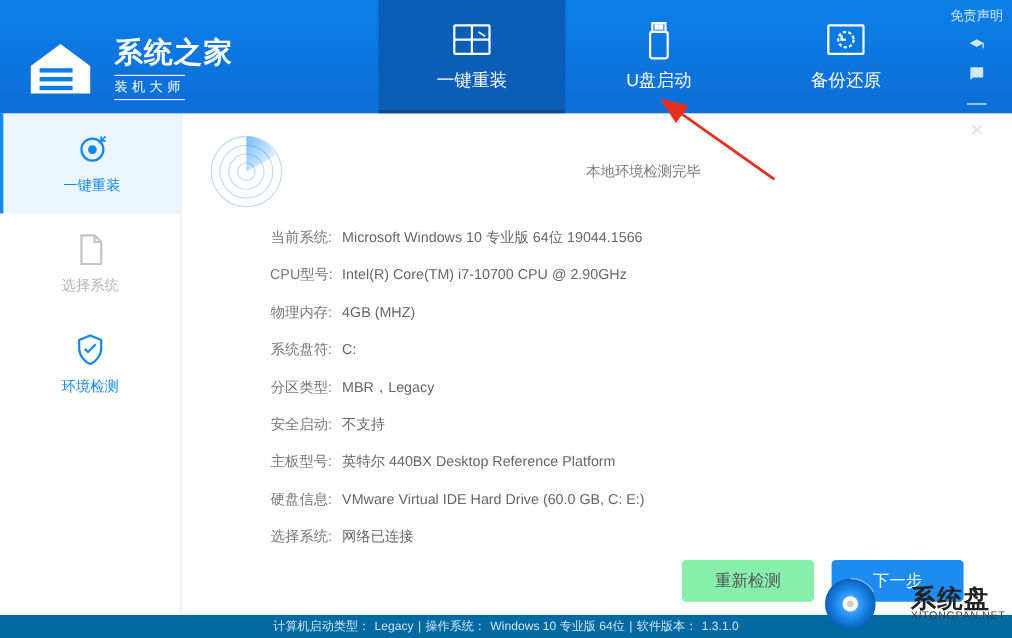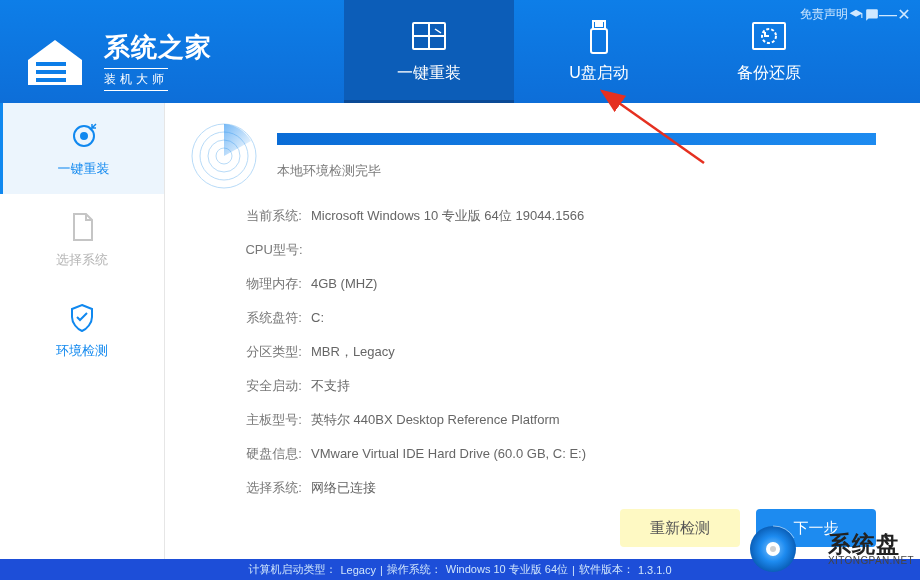--- a/index.html
+++ b/index.html
@@ -1,19 +1,19 @@
 <!DOCTYPE html>
 <html><head>
   <meta charset="utf-8">
   <style>
     * { margin: 0; padding: 0; box-sizing: border-box; font-family: "Microsoft YaHei", sans-serif; }
     body { width: 920px; height: 580px; background: #fff; overflow: hidden; position: relative; }
     
     .header { height: 103px; background: linear-gradient(180deg, #0d7ee8 0%, #0d6ed8 100%); display: flex; position: relative; }
-    .window-controls { position: absolute; top: 6px; right: 8px; display: flex; align-items: center; color: #cfe8ff; font-size: 12px; }
+    .window-controls { position: absolute; top: 6px; right: 8px; display: flex; align-items: center; gap: 10px; color: #cfe8ff; font-size: 12px; flex-direction: column; }
     .wc-item { cursor: pointer; color: #d0e8ff; }
     .wc-icon { width: 16px; height: 16px; display: inline-flex; align-items: center; justify-content: center; font-size: 13px; }
     
     .logo-area { display: flex; align-items: center; padding: 18px 24px 0 18px; width: 344px; }
     .logo-mark { width: 74px; height: 62px; margin-right: 12px; position: relative; }
     .logo-text { color: #fff; }
     .logo-title { font-size: 26px; font-weight: bold; letter-spacing: 1px; }
     .logo-subtitle { font-size: 12px; letter-spacing: 4px; border-top: 1px solid #fff; border-bottom: 1px solid #fff; padding: 2px 0; margin-top: 3px; display: inline-block; }
     
     .nav-tabs { display: flex; align-items: stretch; height: 100%; margin-top: 0; }
@@ -25,36 +25,36 @@
     .body-area { display: flex; height: 456px; }
     .sidebar { width: 165px; background: #fff; border-right: 1px solid #e6e6e6; display: flex; flex-direction: column; padding-top: 0; }
     .sidebar-item { height: 91px; display: flex; flex-direction: column; align-items: center; justify-content: center; gap: 8px; color: #b5b5b5; cursor: pointer; font-size: 13px; }
     .sidebar-item.active { background: #ecf5fd; color: #1088ef; border-left: 3px solid #1088ef; }
     .sidebar-item.step-current { color: #1088ef; }
     .sidebar-icon { width: 32px; height: 32px; display: flex; align-items: center; justify-content: center; }
     
     .main { flex: 1; padding: 18px 44px 0 24px; position: relative; }
     .scan-row { display: flex; align-items: center; gap: 18px; margin-bottom: 8px; }
     .scan-circle { width: 70px; height: 70px; flex-shrink: 0; }
-    .progress-area { flex: 1; display: flex; flex-direction: column; gap: 17px; justify-content: center; }
+    .progress-area { flex: 1; display: flex; flex-direction: row; gap: 17px; justify-content: center; }
     .progress-bar { height: 12px; background: #e5e5e5; border-radius: 0; overflow: hidden; }
     .progress-fill { height: 100%; background: linear-gradient(90deg, #0a6cd6, #1d8bf0); width: 100%; }
     .progress-label { font-size: 13px; color: #7a7a7a; }
     
     .info-list { margin-top: 8px; margin-left: 48px; }
     .info-row { display: flex; padding: 8px 0; border-bottom: 1px solid transparent; font-size: 13px; height: 34px; align-items: center; }
     .info-label { width: 74px; color: #777; text-align: center; }
     .info-value { color: #666; }
     
     .action-buttons { position: absolute; right: 44px; bottom: 12px; display: flex; gap: 16px; }
     .btn { width: 120px; height: 38px; border: none; border-radius: 4px; font-size: 15px; cursor: pointer; }
-    .btn-secondary { background: #fef9c3; color: #555; }
+    .btn-secondary { background: #86efac; color: #555; }
     .btn-primary { background: #1d8bf0; color: #fff; }
     
-    .footer { height: 21px; background: #1d4ed8; color: #cfe5fb; font-size: 11px; display: flex; align-items: center; justify-content: center; gap: 4px; }
+    .footer { height: 21px; background: #0369a1; color: #cfe5fb; font-size: 11px; display: flex; align-items: center; justify-content: center; gap: 4px; }
     
     .annotation-arrow { position: absolute; top: 85px; left: 594px; pointer-events: none; z-index: 50; }
     
     .watermark { position: absolute; bottom: 6px; right: 6px; display: flex; align-items: center; gap: 6px; z-index: 60; pointer-events: none; }
     .wm-disc { width: 50px; height: 50px; }
     .wm-text { color: #222; display: flex; flex-direction: column; line-height: 1; margin-left: 24px; }
     .wm-main { font-size: 23px; font-weight: bold; letter-spacing: 1px; }
     .wm-sub { font-size: 10px; letter-spacing: 0.4px; color: #444; }
   </style>
 </head>
@@ -188,20 +188,21 @@
       </div>
     </div>
 
     <div class="info-list">
       <div class="info-row">
           <span class="info-label">当前系统:</span>
           <span class="info-value">Microsoft Windows 10 专业版 64位 19044.1566</span>
         </div>
       <div class="info-row">
           <span class="info-label">CPU型号:</span>
+          <span class="info-value">Intel(R) Core(TM) i7-10700 CPU @ 2.90GHz</span>
         </div>
       <div class="info-row">
           <span class="info-label">物理内存:</span>
           <span class="info-value">4GB (MHZ)</span>
         </div>
       <div class="info-row">
           <span class="info-label">系统盘符:</span>
           <span class="info-value">C:</span>
         </div>
       <div class="info-row">

